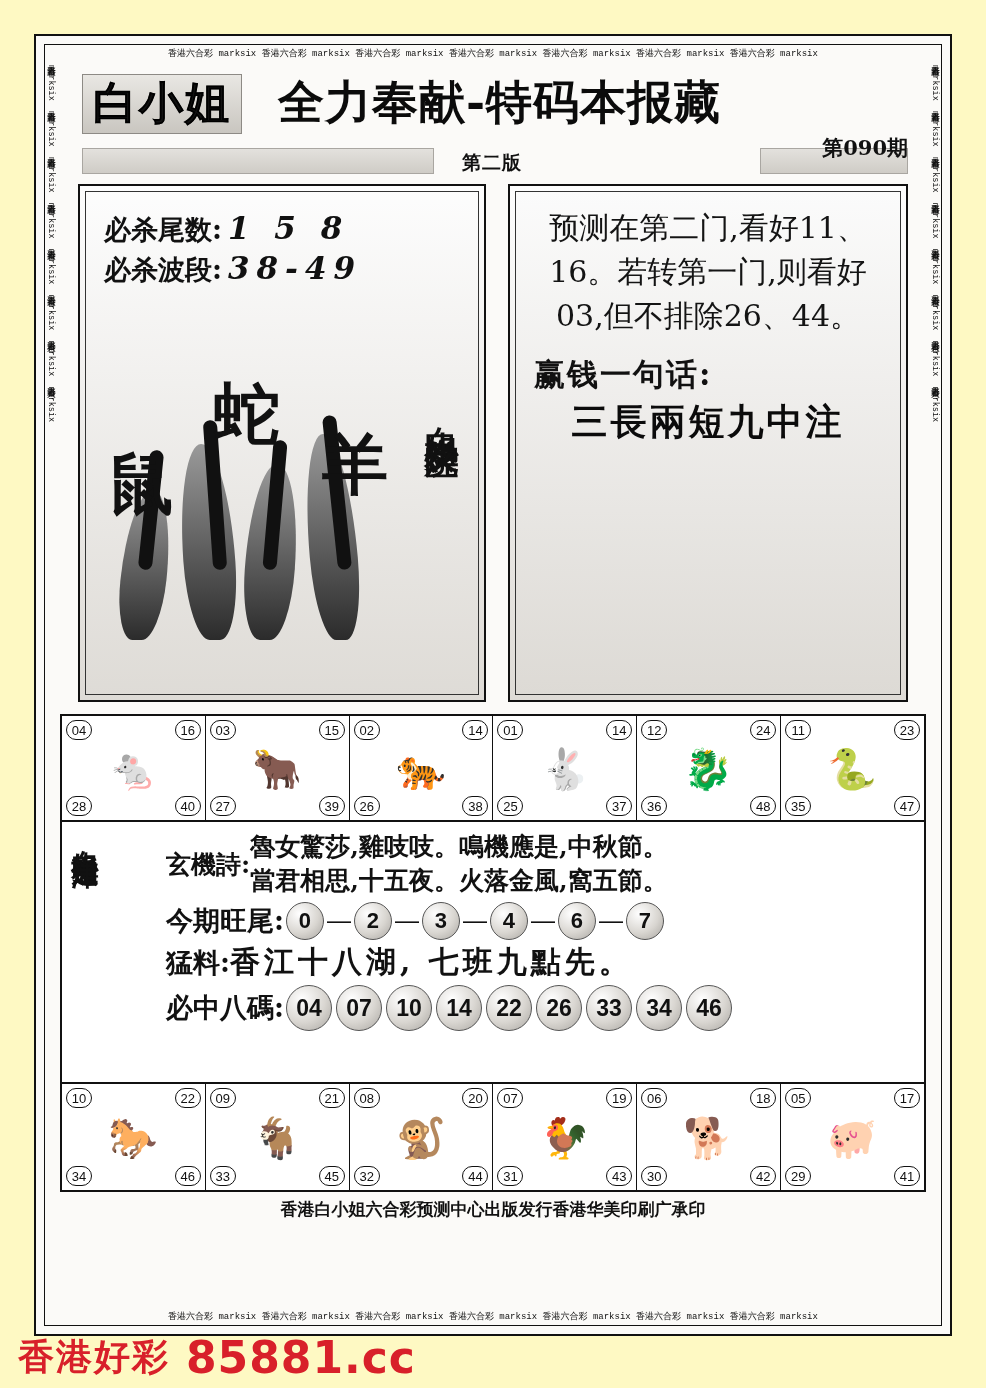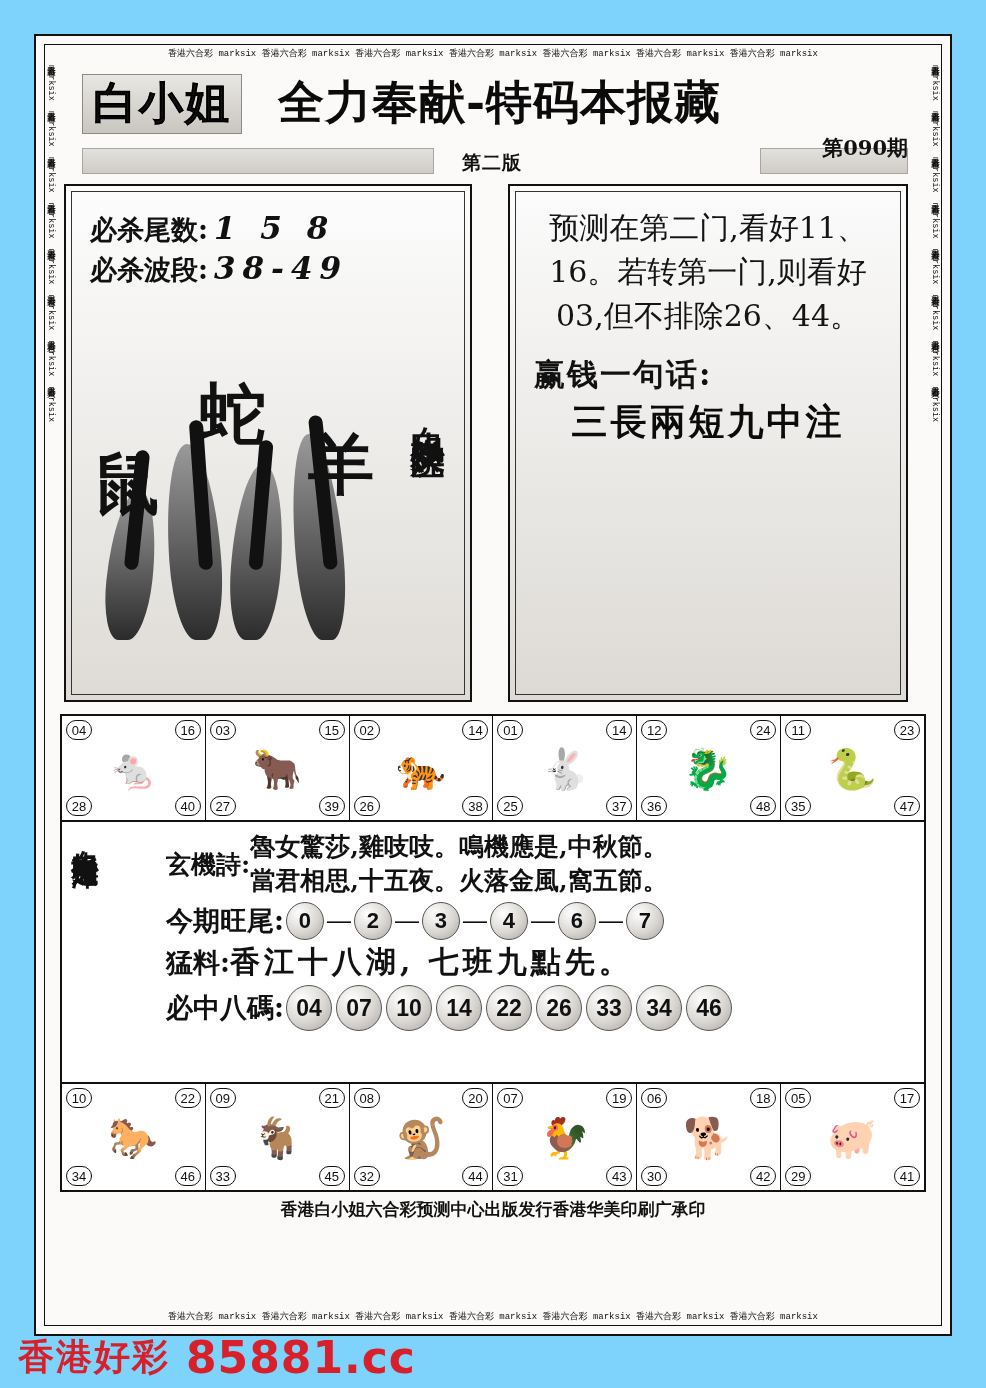--- a/index.html
+++ b/index.html
@@ -8,21 +8,21 @@
     width: 986px; height: 1388px;
     background: #f2f0ec;
     font-family: "Liberation Sans", sans-serif;
     position: relative;
     overflow: hidden;
   }
 
   
   #page {
     position:absolute; left:0; top:0; width:986px; height:1388px;
-    background:#7dd3fc;
+    background:#fef9c3;
   }
 
   
   .frame {
     position:absolute;
     left:34px; top:34px; width:918px; height:1302px;
     border:2px solid #111;
     background:#fbfaf8;
   }
   .frame-inner {
@@ -98,21 +98,21 @@
     border:1px solid #a9a6a1;
   }
 
   
   .panels { position:relative; height:530px; margin-top:4px; }
   .panel {
     position:absolute; top:0;
     border:2px solid #111;
     background:linear-gradient(#fdfdfd,#dedbd6);
   }
-  .panel-left { left:4px; width:408px; height:518px; }
+  .panel-left { left:18px; width:408px; height:518px; }
   .panel-right { left:448px; width:400px; height:518px; }
   .panel-left .inner, .panel-right .inner {
     position:absolute; left:5px; top:5px; right:5px; bottom:5px;
     border:1px solid #333;
     overflow:hidden;
   }
 
   .kill-line {
     font-family:"DejaVu Serif", serif;
     font-weight:bold; font-size:27px; color:#111;

